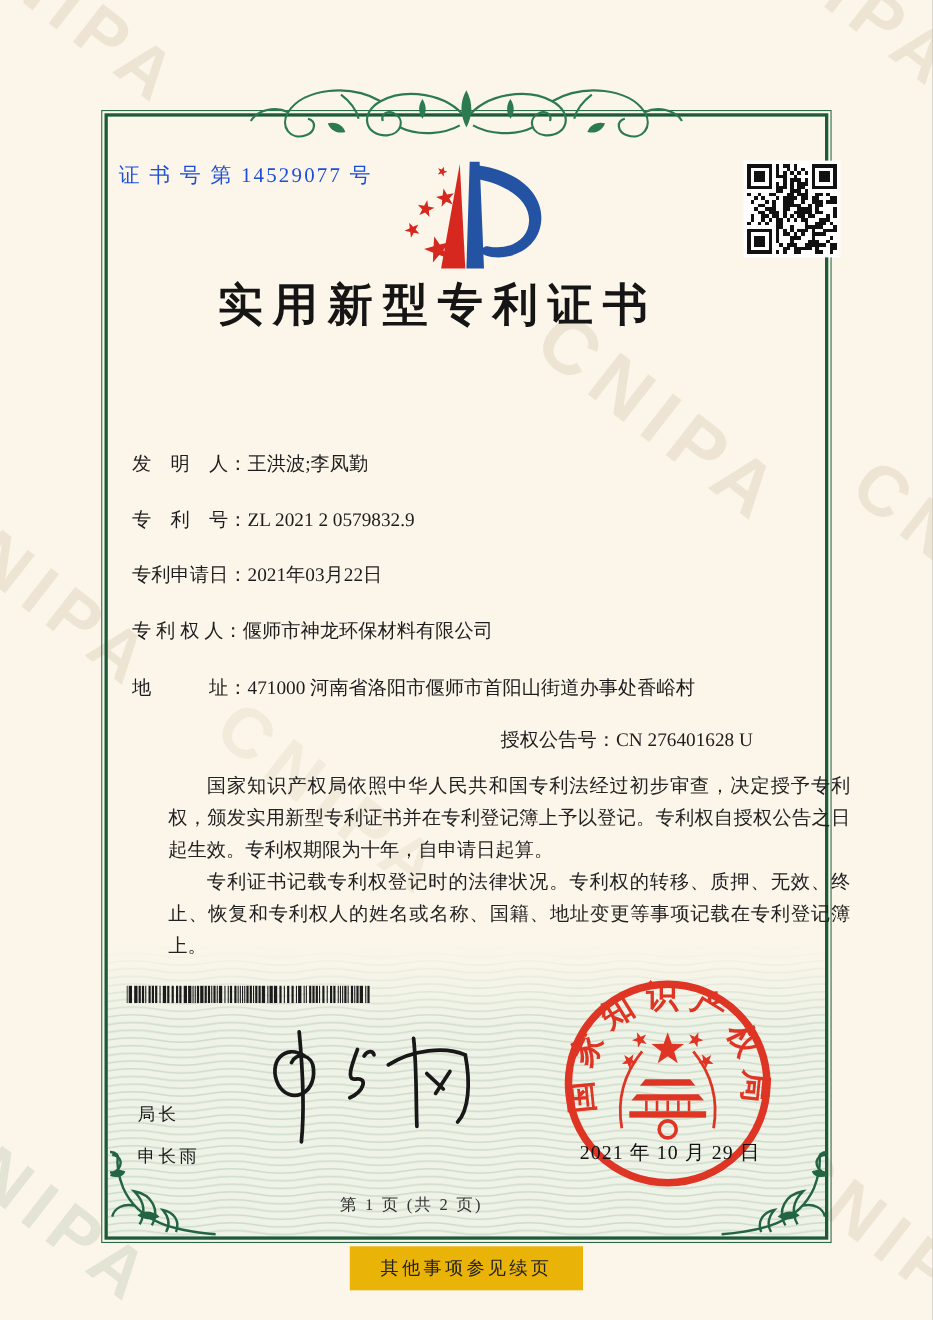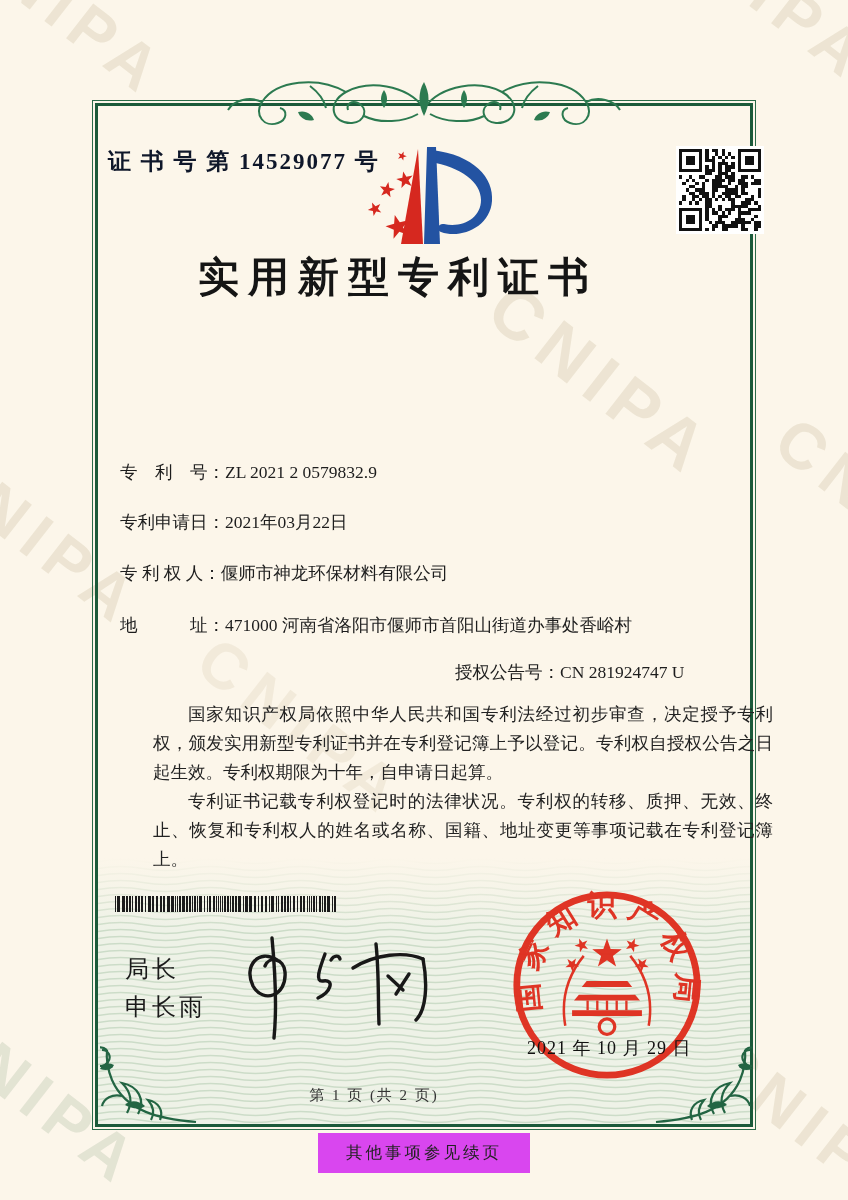--- a/index.html
+++ b/index.html
@@ -10,43 +10,43 @@
        font-weight:bold; font-size:64px; letter-spacing:10px;
        color:rgba(197,183,152,0.28); transform:rotate(38deg); white-space:nowrap;
        pointer-events:none; }
   .wm.green{ color:rgba(170,185,160,0.30); }
   .frame{ position:absolute; left:92px; top:100px; width:664px; height:1030px;
           border:1.5px solid #2a6b49; }
   .frame-inner{ position:absolute; inset:2px; border:3.5px solid #1b5a3a; }
   .waves{ position:absolute; left:98px; top:858px; width:652px; height:266px; }
   .waves-fade{ position:absolute; left:98px; top:858px; width:652px; height:80px;
                background:linear-gradient(180deg,#fcf6ea 0%, rgba(252,246,234,0) 90%); }
-  .cert-no{ position:absolute; left:108px; top:146px; font-size:23px;
-            letter-spacing:2px; color:#0f172a;font-weight:bold; }
+  .cert-no{ position:absolute; left:108px; top:146px; font-size:19px;
+            letter-spacing:2px; color:#1d4ed8; }
   .logo{ position:absolute; left:342px; top:138px; }
   .qr{ position:absolute; left:676px; top:146px; width:88px; height:88px;
        background:#fff; padding:3px; }
   .title{ position:absolute; left:92px; top:250px; width:612px; text-align:center;
           font-size:41px; font-weight:bold; letter-spacing:9px; color:#151515; }
   .field-row{ position:absolute; font-size:17.5px; color:#1d1d1d; white-space:nowrap; }
   .field-label{ color:#1d1d1d; }
   .body-text{ position:absolute; left:120px; top:700px; width:620px;
               font-size:17.5px; line-height:29px; text-align:justify; color:#222;margin-left:33px; }
   .body-text p{ text-indent:2em; }
   .barcode{ position:absolute; left:115px; top:896px; width:222px; height:16px; }
-  .officer{ position:absolute; left:125px; top:950px; font-size:24px;
+  .officer{ position:absolute; left:125px; top:995px; font-size:16px;
             letter-spacing:3px; color:#1a1a1a; line-height:38px; }
   .signature{ position:absolute; left:225px; top:930px; }
   .seal{ position:absolute; left:510px; top:888px; opacity:0.95; }
   .seal-date{ position:absolute; left:527px; top:1036px; font-size:18px;
               letter-spacing:1px; color:#111; z-index:5;text-align:right; }
   .page-num{ position:absolute; left:92px; top:1086px; width:564px;
              text-align:center; font-size:15px; color:#333; letter-spacing:2px; }
   .cont-note{ position:absolute; left:50%; top:1133px; transform:translateX(-50%);
-              background:#d946ef; padding:9px 28px; font-size:16.5px;
+              background:#eab308; padding:9px 28px; font-size:16.5px;
               letter-spacing:3px; color:#222; }
   .flourish-top{ position:absolute; left:214px; top:72px; z-index:2; }
   .corner-fl{ position:absolute; z-index:2; }
   .corner-fl.left{ left:100px; top:1018px; transform:scaleX(-1); }
   .corner-fl.right{ left:652px; top:1018px; }
 </style>
 </head>
 <body>
 
 <div class="page">
@@ -353,34 +353,37 @@
         <rect x="2" y="2" width="3" height="3"></rect>
         <path d="M18 0h7v7h-7z M19 1v5h5v-5z" fill-rule="evenodd"></path>
         <rect x="20" y="2" width="3" height="3"></rect>
         <path d="M0 18h7v7h-7z M1 19v5h5v-5z" fill-rule="evenodd"></path>
         <rect x="2" y="20" width="3" height="3"></rect>
       </g>
     </svg>
 
   <div class="title">实用新型专利证书</div>
 
+  <div class="field-row" style="left:120px; top:409px;">
+    <span class="field-label">发　明　人：</span><span>王洪波;李凤勤</span>
+  </div>
   <div class="field-row" style="left:120px; top:460px;">
     <span class="field-label">专　利　号：</span><span>ZL 2021 2 0579832.9</span>
   </div>
   <div class="field-row" style="left:120px; top:510px;">
     <span class="field-label">专利申请日：</span><span>2021年03月22日</span>
   </div>
   <div class="field-row" style="left:120px; top:561px;">
     <span class="field-label">专 利 权 人：</span><span>偃师市神龙环保材料有限公司</span>
   </div>
   <div class="field-row" style="left:120px; top:613px;">
     <span class="field-label">地　　　址：</span><span>471000 河南省洛阳市偃师市首阳山街道办事处香峪村</span>
   </div>
   <div class="field-row" style="left:455px; top:660px;">
-    <span class="field-label">授权公告号：</span><span>CN 281924747 U</span>
+    <span class="field-label">授权公告号：</span><span>CN 276401628 U</span>
   </div>
 
   <div class="body-text">
     <p>国家知识产权局依照中华人民共和国专利法经过初步审查，决定授予专利权，颁发实用新型专利证书并在专利登记簿上予以登记。专利权自授权公告之日起生效。专利权期限为十年，自申请日起算。</p>
     <p>专利证书记载专利权登记时的法律状况。专利权的转移、质押、无效、终止、恢复和专利权人的姓名或名称、国籍、地址变更等事项记载在专利登记簿上。</p>
   </div>
 
   <svg class="barcode" id="barcode-svg" viewBox="0 0 222 16" preserveAspectRatio="none">
       <g fill="#1b1b1b">
         <rect x="0" y="0" width="1" height="16"></rect>

